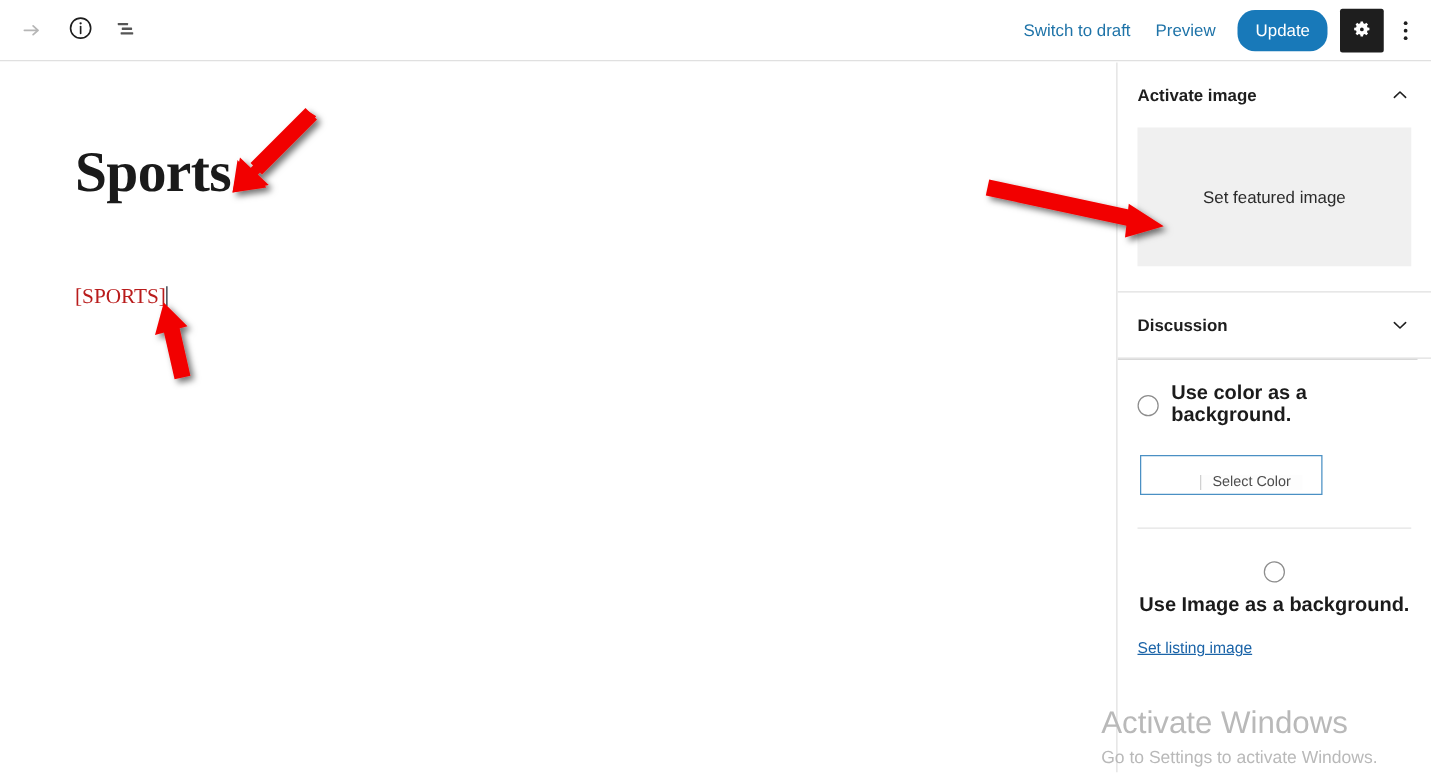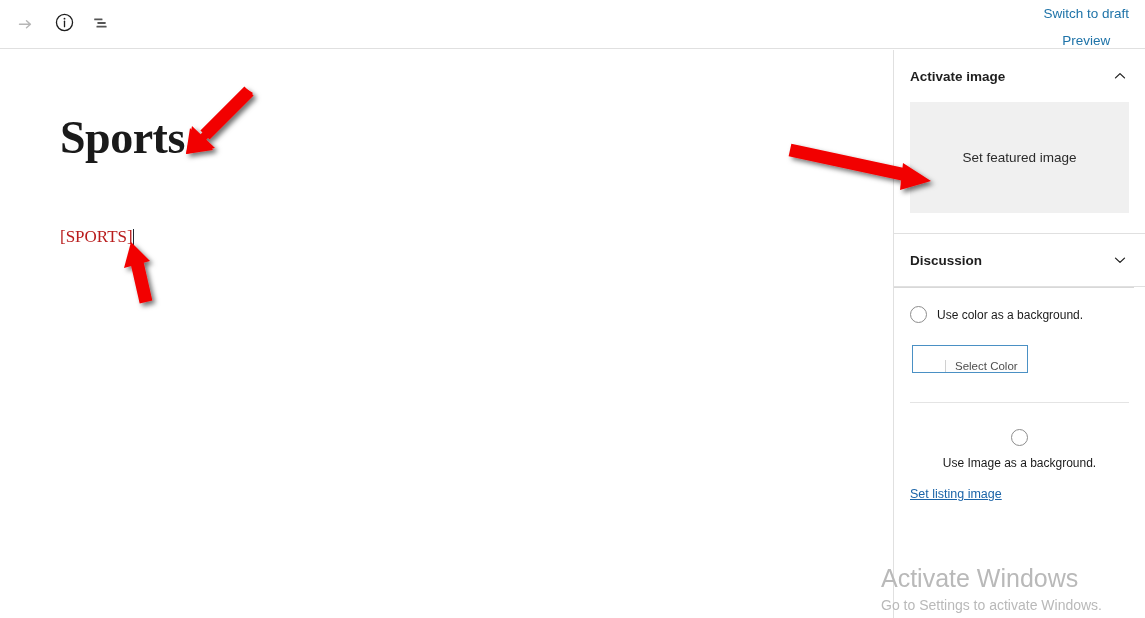--- a/index.html
+++ b/index.html
@@ -53,21 +53,20 @@
   }
 
   .header-right {
     position: absolute;
     right: 0;
     top: 0;
     height: 49px;
     display: flex;
     align-items: center;
     padding-right: 6px;
-    flex-direction: column;
   }
 
   .link-btn {
     background: transparent;
     border: none;
     color: #1e73a8;
     font-size: 13.5px;
     font-family: "Liberation Sans", sans-serif;
     cursor: pointer;
     padding: 6px 10px;
@@ -274,34 +273,34 @@
   .radio {
     width: 17px;
     height: 17px;
     border: 1.5px solid #8d8d8d;
     border-radius: 50%;
     background: #fff;
     flex: 0 0 auto;
   }
 
   .radio-label {
-    font-size: 12px;
+    font-size: 16px;
     color: #1b1b1b;
-    font-weight: normal;
+    font-weight: bold;
     font-family: "Liberation Sans", sans-serif;
   }
 
   .color-picker-btn {
     display: inline-flex;
-    align-items: flex-end;
+    align-items: flex-start;
     border: 1px solid #4a90c4;
     background: #fff;
     height: 28px;
     cursor: pointer;
-    padding: 0;
+    padding: 15px;
     margin-left: 2px;
   }
   .color-swatch {
     width: 32px;
     background: #c9009e;
   }
   .color-btn-label {
     display: flex;
     align-items: center;
     padding: 0 9px;

